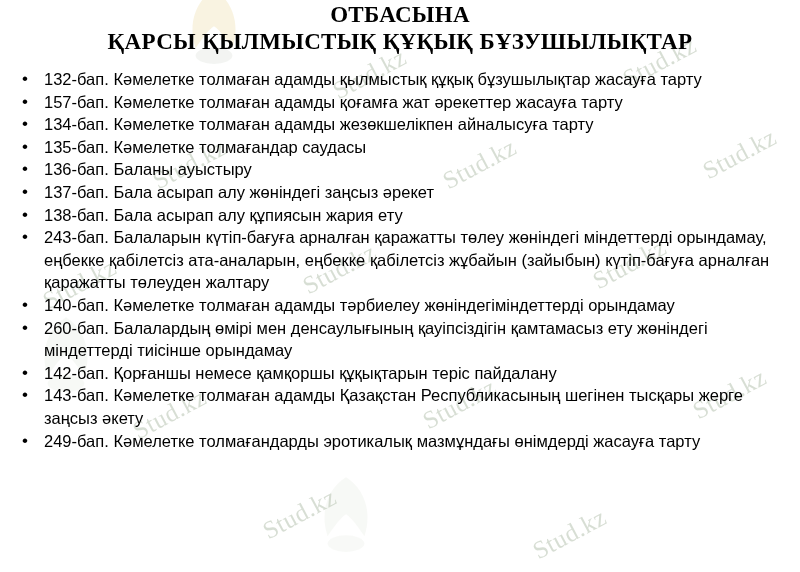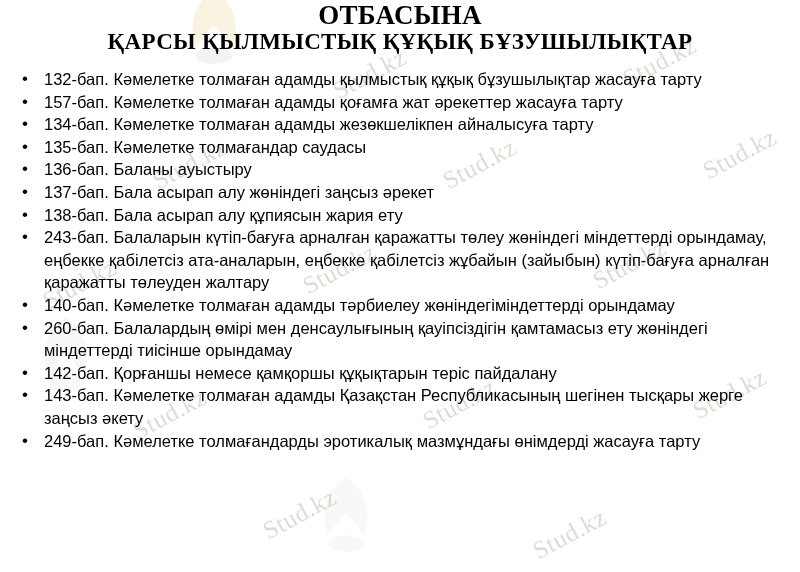--- a/index.html
+++ b/index.html
@@ -47,21 +47,21 @@
     z-index: 2;
     padding: 0;
   }
   .title-block {
     text-align: center;
     font-family: "Liberation Serif", serif;
     font-weight: bold;
     padding-top: 2px;
   }
   .title-line-1 {
-    font-size: 27px;
+    font-size: 23px;
     line-height: 26px;
     letter-spacing: 0.3px;
   }
   .title-line-2 {
     font-size: 23px;
     line-height: 28px;
     letter-spacing: 0.3px;
   }
 
   ul.article-list {

